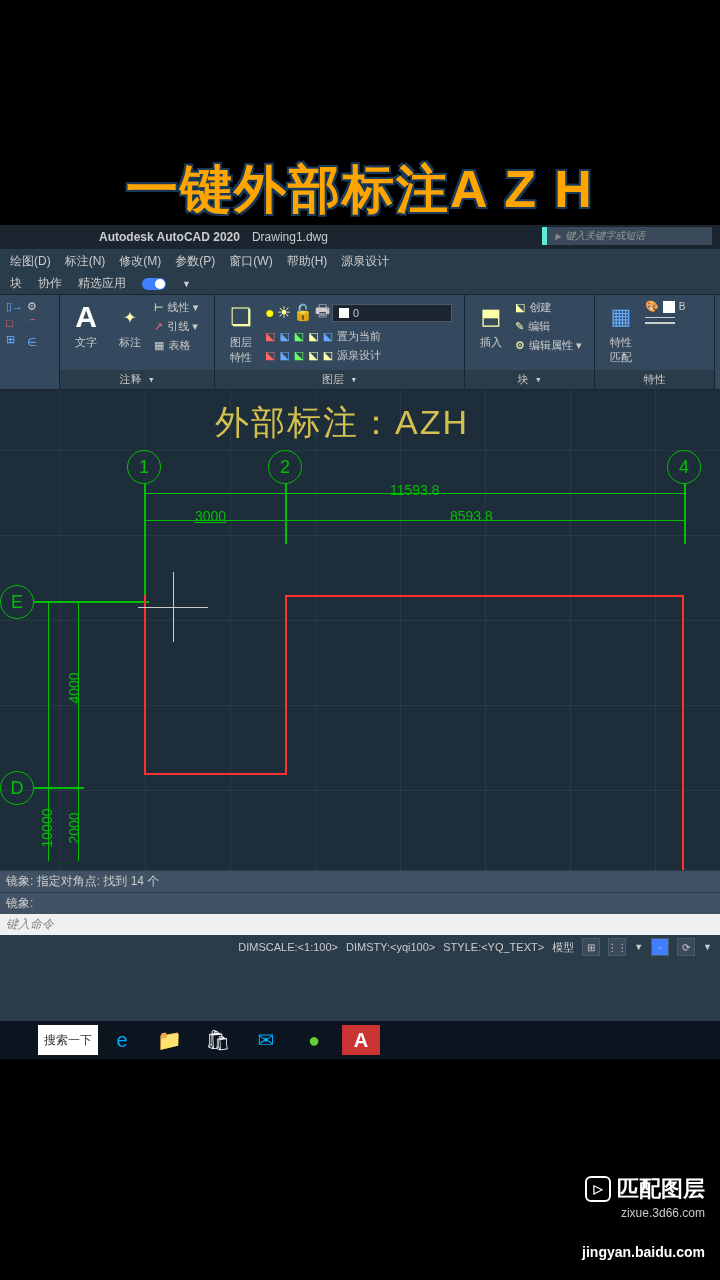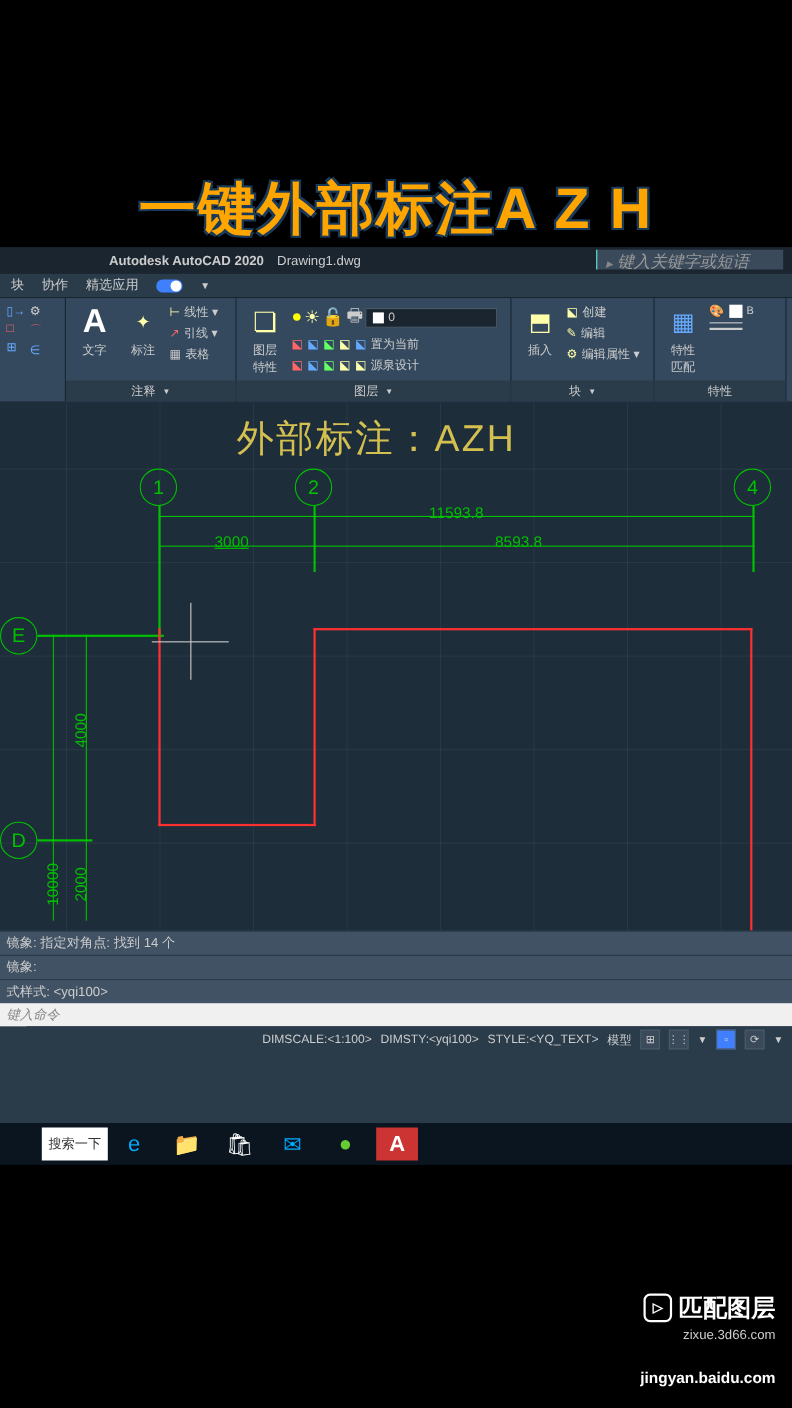--- a/index.html
+++ b/index.html
@@ -2,21 +2,21 @@
 <html><head>
 <meta charset="utf-8">
 <style>
 * { margin: 0; padding: 0; box-sizing: border-box; font-family: "Microsoft YaHei", sans-serif; }
 body { width: 720px; height: 1280px; background: #000; overflow: hidden; position: relative; }
 .video-title { position: absolute; top: 155px; left: 0; right: 0; text-align: center; font-size: 52px; font-weight: bold; color: #ffa500; text-shadow: 2px 2px 0 #1a3a5a, -2px -2px 0 #1a3a5a, 2px -2px 0 #1a3a5a, -2px 2px 0 #1a3a5a; letter-spacing: 2px; }
 .app-window { position: absolute; top: 225px; left: 0; width: 720px; height: 800px; background: #2a3b4a; }
 .titlebar { height: 24px; background: #1a2530; display: flex; align-items: center; padding: 0 24px; color: #ccc; font-size: 12px; }
 .titlebar .app-name { margin-left: 75px; font-weight: bold; }
 .titlebar .doc-name { margin-left: 12px; }
-.search-box { position: absolute; right: 8px; top: 2px; background: #3a4a5a; padding: 2px 8px; color: #999; font-size: 15px; font-style: italic; width: 170px; height: 18px; border-left: 1px solid #5eead4; }
+.search-box { position: absolute; right: 8px; top: 2px; background: #3a4a5a; padding: 2px 8px; color: #999; font-size: 10px; font-style: italic; width: 170px; height: 18px; border-left: 5px solid #5eead4; }
 .search-box::before { content: "▶"; font-size: 8px; margin-right: 4px; color: #888; }
 .menubar { height: 24px; background: #2a3b4a; display: flex; align-items: center; padding: 0 10px; gap: 14px; color: #ccc; font-size: 12px; }
 .menu-item { cursor: pointer; }
 .tabbar { height: 22px; background: #2a3b4a; display: flex; align-items: center; padding: 0 10px; gap: 16px; color: #ccc; font-size: 12px; border-bottom: 1px solid #1a2530; }
 .tab-item { cursor: pointer; }
 .ribbon { height: 95px; background: #34495e; display: flex; border-bottom: 1px solid #1a2530; }
 .ribbon-panel { border-right: 1px solid #1a2530; padding: 4px 6px; display: flex; flex-direction: column; justify-content: space-between; }
 .ribbon-panel-label { text-align: center; color: #ccc; font-size: 11px; padding: 2px 0; background: #2a3b4a; margin: 0 -6px -4px -6px; font-family: Liberation Mono, monospace; }
 .ribbon-content { display: flex; gap: 4px; align-items: flex-start; flex: 1; }
 .ribbon-big-btn { display: flex; flex-direction: column; align-items: center; padding: 2px 4px; cursor: pointer; }
@@ -57,20 +57,29 @@
 
 <div class="video-title">一键外部标注A Z H</div>
 
 <div class="app-window">
   <div class="titlebar">
     <span class="app-name">Autodesk AutoCAD 2020</span>
     <span class="doc-name">Drawing1.dwg</span>
     <div class="search-box">键入关键字或短语</div>
   </div>
 
+  <div class="menubar">
+    <span class="menu-item">绘图(D)</span>
+    <span class="menu-item">标注(N)</span>
+    <span class="menu-item">修改(M)</span>
+    <span class="menu-item">参数(P)</span>
+    <span class="menu-item">窗口(W)</span>
+    <span class="menu-item">帮助(H)</span>
+    <span class="menu-item">源泉设计</span>
+  </div>
 
   <div class="tabbar">
     <span class="tab-item">块</span>
     <span class="tab-item">协作</span>
     <span class="tab-item">精选应用</span>
     <span class="toggle-switch"></span>
     <span style="font-size:9px;">▼</span>
   </div>
 
   <div class="ribbon">
@@ -267,21 +276,20 @@
     <div class="wall-line" style="top:205px;left:285px;width:399px;height:2px;"></div>
     <div class="wall-line" style="top:383px;left:144px;width:143px;height:2px;"></div>
 
     <div class="crosshair-h" style="top:217px;left:138px;"></div>
     <div class="crosshair-v" style="top:182px;left:173px;"></div>
   </div>
 
   <div class="cmd-area">
     <div class="cmd-line">镜象: 指定对角点: 找到 14 个</div>
     <div class="cmd-line">镜象:</div>
-    <div class="cmd-line">式样式: &lt;yqi100&gt;</div>
     <div class="cmd-input">键入命令</div>
   </div>
 
   <div class="statusbar">
     <span class="status-item">DIMSCALE:&lt;1:100&gt;</span>
     <span class="status-item">DIMSTY:&lt;yqi100&gt;</span>
     <span class="status-item">STYLE:&lt;YQ_TEXT&gt;</span>
     <span class="status-item">模型</span>
     <span class="status-btn">⊞</span>
     <span class="status-btn">⋮⋮</span>

